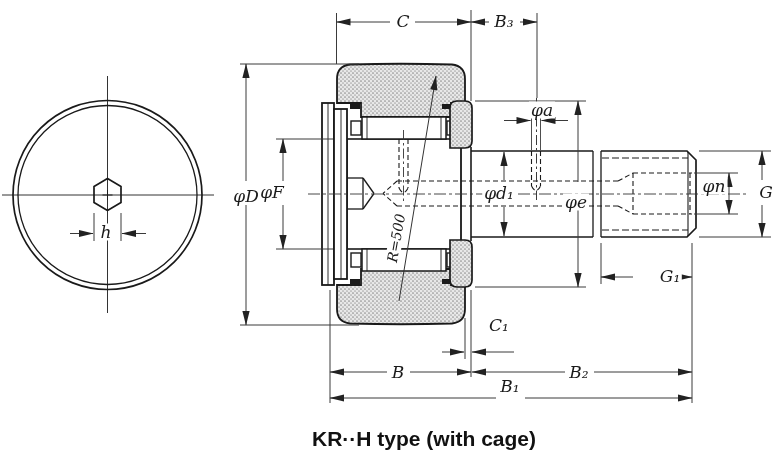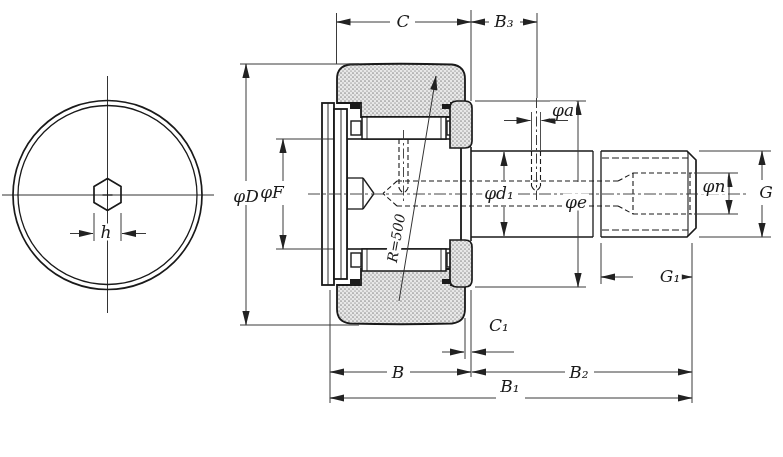--- a/index.html
+++ b/index.html
@@ -193,29 +193,30 @@
     <line x1="472" y1="372" x2="565" y2="372" marker-start="url(#arr)"></line>
     <line x1="594" y1="372" x2="692" y2="372" marker-end="url(#arr)"></line>
 
     <line x1="330" y1="398" x2="496" y2="398" marker-start="url(#arr)"></line>
     <line x1="525" y1="398" x2="692" y2="398" marker-end="url(#arr)"></line>
   </g>
 </svg>
 
 <span class="dim" style="left:403px;top:21px">C</span>
 <span class="dim" style="left:504px;top:21px">B₃</span>
-<span class="dim" style="left:563px;top:110px">φa</span>
+<span class="dim" style="left:542px;top:110px">φa</span>
 <span class="dim" style="left:246px;top:196px">φD</span>
 <span class="dim" style="left:272px;top:192px">φF</span>
 <span class="dim" style="left:499px;top:193px">φd₁</span>
 <span class="dim" style="left:576px;top:202px">φe</span>
 <span class="dim" style="left:714px;top:186px">φn</span>
 <span class="dim" style="left:766px;top:192px">G</span>
 <span class="dim" style="left:670px;top:276px">G₁</span>
 <span class="dim" style="left:499px;top:325px">C₁</span>
 <span class="dim" style="left:398px;top:372px">B</span>
 <span class="dim" style="left:579px;top:372px">B₂</span>
 <span class="dim" style="left:510px;top:386px">B₁</span>
 <span class="dim" style="left:106px;top:232px">h</span>
 <span class="dim small rot" style="left:396px;top:238px">R=500</span>
 
+<div id="caption" style="left:424px;top:439px">KR··H type (with cage)</div>
 
 </div>
 
 </body></html>

